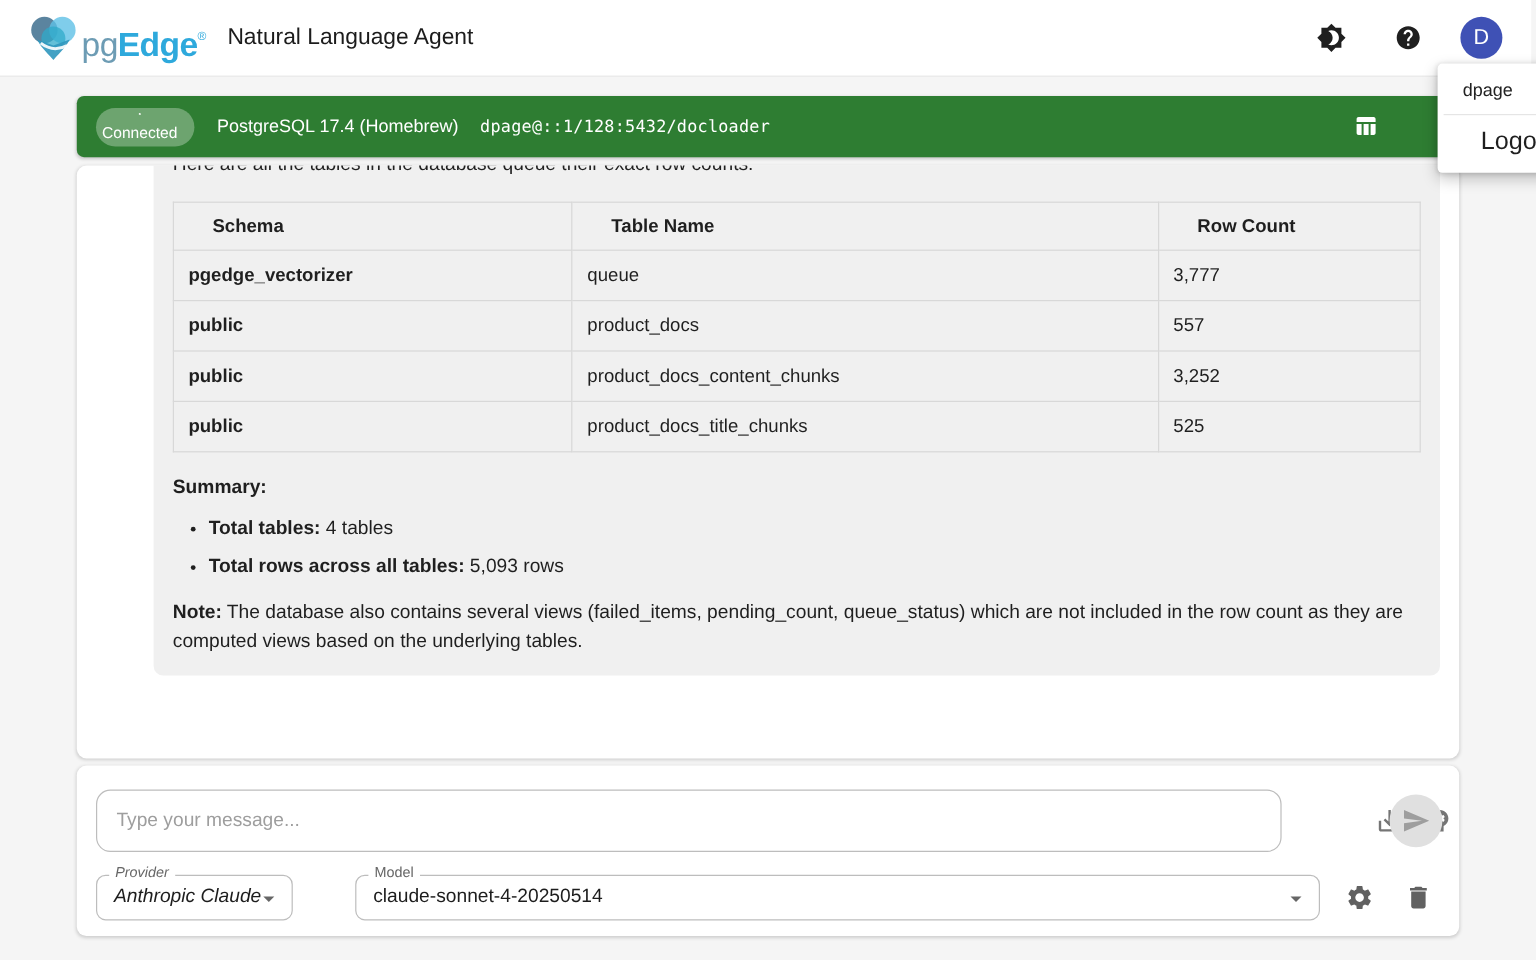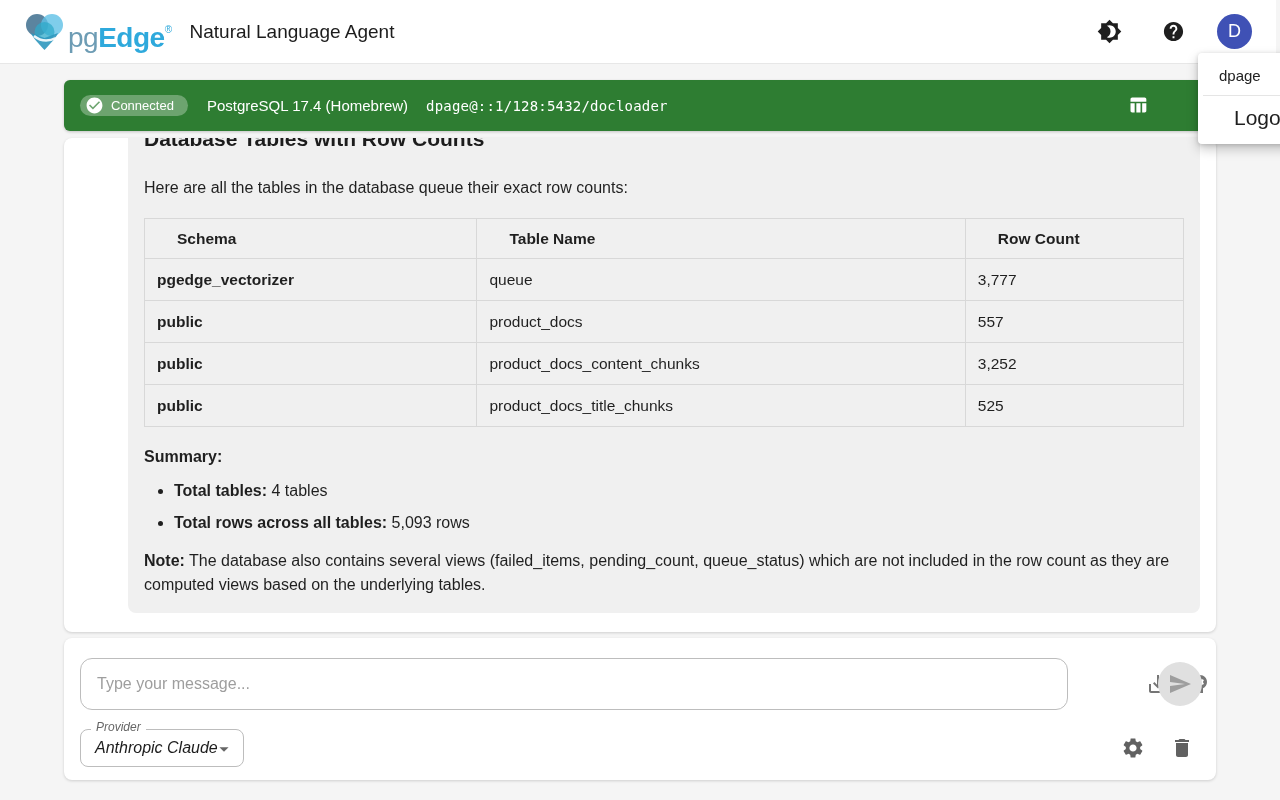--- a/index.html
+++ b/index.html
@@ -45,21 +45,21 @@
   .menu-item { display:flex; align-items:center; gap:15px; padding:10px 16px; font-size:21px; color:#1f1f1f; cursor:pointer; }
 
   
   .conn-bar {
     position:absolute; left:64px; top:80px; width:1152px; height:51px;
     background:#2e7d32; border-radius:6px; display:flex; align-items:center;
     padding:0 16px; z-index:10; box-shadow:0 1px 3px rgba(0,0,0,.2);
   }
   .conn-badge {
     display:flex; align-items:center; gap:7px; background:rgba(255,255,255,.3);
-    border-radius:16px; padding:4px 14px 4px 5px; color:#fff; font-size:13px; height:21px;
+    border-radius:16px; padding:4px 14px 4px 5px; color:#fff; font-size:13px; height:32px;flex-direction:column;
   }
   .conn-server { color:#fff; font-size:15px; margin-left:19px; }
   .conn-dsn { color:#fff; font-size:14px; margin-left:18px; letter-spacing:.2px; }
   .conn-right-icon { position:absolute; right:68px; top:15px; width:20px; height:20px; border:none; background:transparent; padding:0; cursor:pointer; }
 
   
   .chat-card {
     position:absolute; left:64px; top:138px; width:1152px; height:494px;
     background:#fff; border-radius:8px; box-shadow:0 1px 3px rgba(0,0,0,.16);
     overflow:hidden; z-index:5;
@@ -173,21 +173,20 @@
   <div class="menu-item">
     <svg width="20" height="20" viewBox="0 0 24 24" fill="#555">
       <path d="M17 7l-1.41 1.41L18.17 11H8v2h10.17l-2.58 2.58L17 17l5-5zM4 5h8V3H4c-1.1 0-2 .9-2 2v14c0 1.1.9 2 2 2h8v-2H4V5z"></path>
     </svg>
     <span>Logout</span>
   </div>
 </div>
 
 <main class="chat-card">
   <div class="msg-bubble">
-    <h3 class="msg-heading">Database Tables with Row Counts</h3>
     <p class="msg-intro">Here are all the tables in the database queue their exact row counts:</p>
 
     <table class="db-table">
       <colgroup>
           <col class="c1">
           <col class="c2">
           <col class="c3">
         </colgroup>
       <thead>
         <tr>
@@ -251,20 +250,29 @@
   <div class="select-field provider-select">
     <span class="select-label">Provider</span>
     <span class="select-value">Anthropic Claude</span>
     <span class="select-caret">
       <svg width="22" height="22" viewBox="0 0 24 24" fill="#666">
           <path d="M7 10l5 5 5-5z"></path>
         </svg>
     </span>
   </div>
 
+  <div class="select-field model-select">
+    <span class="select-label">Model</span>
+    <span class="select-value">claude-sonnet-4-20250514</span>
+    <span class="select-caret">
+      <svg width="22" height="22" viewBox="0 0 24 24" fill="#666">
+          <path d="M7 10l5 5 5-5z"></path>
+        </svg>
+    </span>
+  </div>
 
   <button class="settings-btn">
     <svg width="24" height="24" viewBox="0 0 24 24" fill="#616161">
       <path d="M19.14 12.94c.04-.3.06-.61.06-.94 0-.32-.02-.64-.07-.94l2.03-1.58c.18-.14.23-.41.12-.61l-1.92-3.32c-.12-.22-.37-.29-.59-.22l-2.39.96c-.5-.38-1.03-.7-1.62-.94l-.36-2.54c-.04-.24-.24-.41-.48-.41h-3.84c-.24 0-.43.17-.47.41l-.36 2.54c-.59.24-1.13.57-1.62.94l-2.39-.96c-.22-.08-.47 0-.59.22L2.74 8.87c-.12.21-.08.47.12.61l2.03 1.58c-.05.3-.09.63-.09.94s.02.64.07.94l-2.03 1.58c-.18.14-.23.41-.12.61l1.92 3.32c.12.22.37.29.59.22l2.39-.96c.5.38 1.03.7 1.62.94l.36 2.54c.05.24.24.41.48.41h3.84c.24 0 .44-.17.47-.41l.36-2.54c.59-.24 1.13-.56 1.62-.94l2.39.96c.22.08.47 0 .59-.22l1.92-3.32c.12-.22.07-.47-.12-.61l-2.01-1.58zM12 15.6c-1.98 0-3.6-1.62-3.6-3.6s1.62-3.6 3.6-3.6 3.6 1.62 3.6 3.6-1.62 3.6-3.6 3.6z"></path>
     </svg>
   </button>
   <button class="trash-btn">
     <svg width="24" height="24" viewBox="0 0 24 24" fill="#616161">
       <path d="M6 19c0 1.1.9 2 2 2h8c1.1 0 2-.9 2-2V7H6v12zM19 4h-3.5l-1-1h-5l-1 1H5v2h14V4z"></path>
     </svg>

